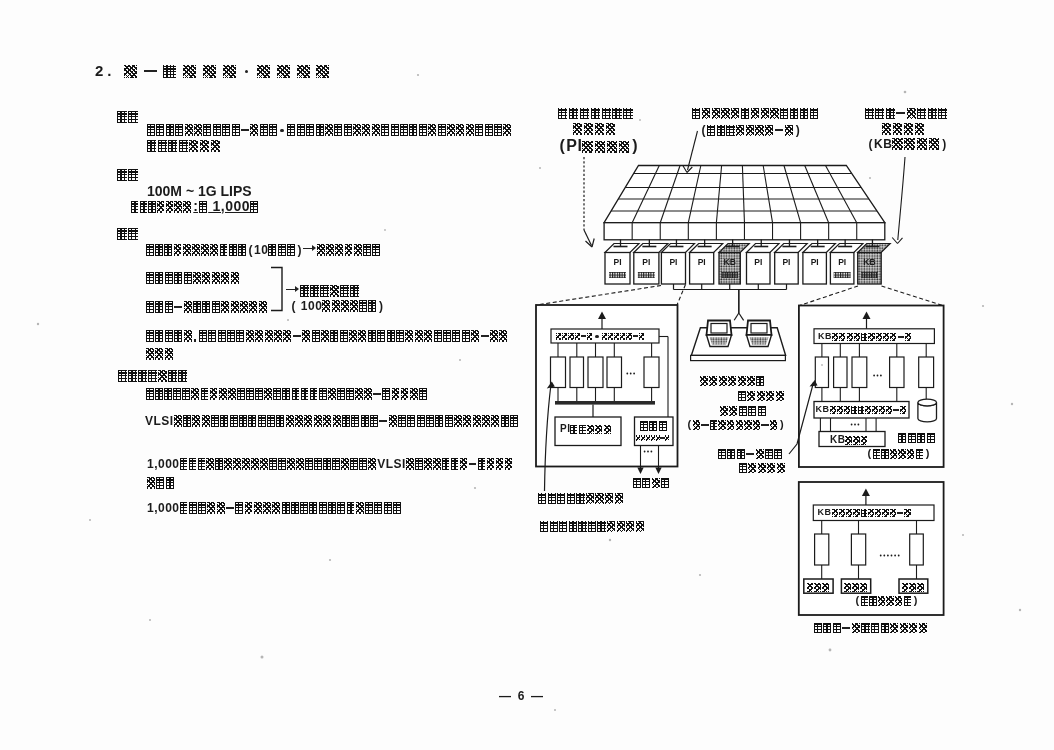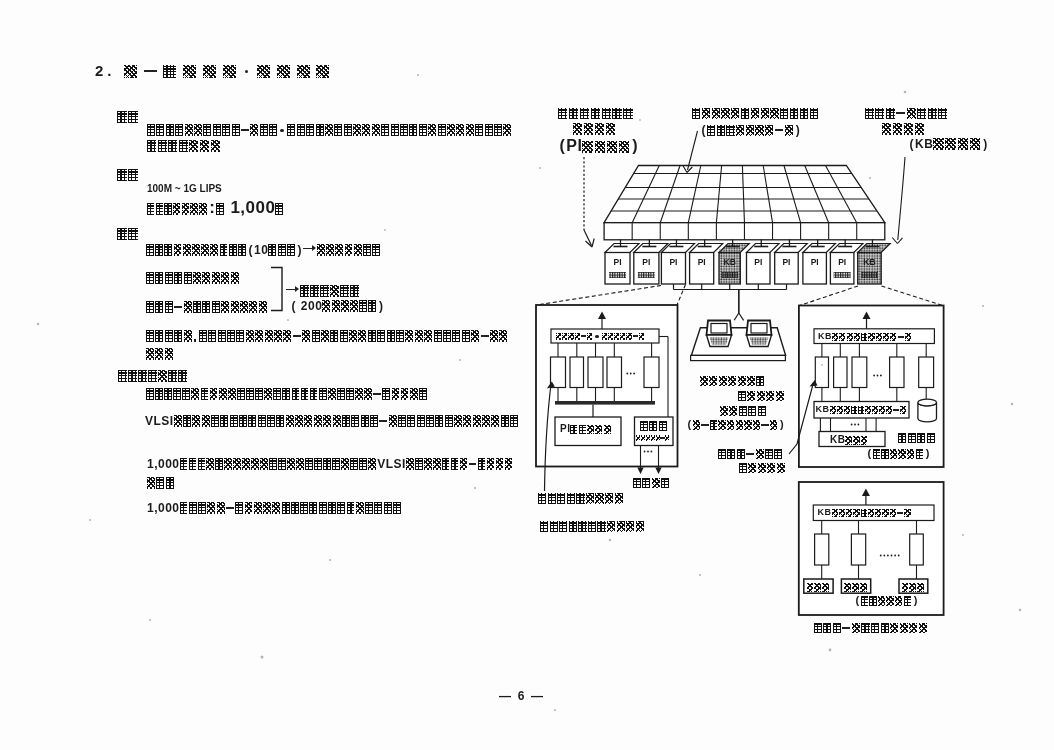--- a/index.html
+++ b/index.html
@@ -261,44 +261,44 @@
     <circle cx="555" cy="710" r="1" fill="#8f8f8f" opacity="0.65"></circle>
     <circle cx="385" cy="230" r="0.9" fill="#8f8f8f" opacity="0.65"></circle>
     <circle cx="822" cy="365" r="0.9" fill="#8f8f8f" opacity="0.65"></circle>
     <circle cx="288" cy="320" r="1" fill="#8f8f8f" opacity="0.65"></circle>
   </svg>
 <div class="t" style="left:95px;top:63px;--w:13px;--h:13.5px;--g:6.8px;font-size:15px"><u style="letter-spacing:4px">2.</u>&nbsp;&nbsp;<i class="a"></i><i class="d"></i><i class="k"></i><i class="a"></i><i class="a"></i><i class="a"></i><i class="dt"></i><i class="a"></i><i class="a"></i><i class="a"></i><i class="a"></i></div>
 <div class="t" style="left:117px;top:111px;--w:9.5px;--h:12px;--g:1.5px;font-size:12px;"><i class="k"></i><i class="k"></i></div>
 <div class="t" style="left:147px;top:124px;--w:8px;--h:12px;--g:1.4px;font-size:12px;"><i class="k"></i><i class="k"></i><i class="k"></i><i class="k"></i><i class="a"></i><i class="a"></i><i class="k"></i><i class="k"></i><i class="k"></i><i class="k"></i><i class="d"></i><i class="a"></i><i class="k"></i><i class="k"></i><i class="dt"></i><i class="k"></i><i class="k"></i><i class="k"></i><i class="k"></i><i class="a"></i><i class="k"></i><i class="k"></i><i class="a"></i><i class="a"></i><i class="a"></i><i class="k"></i><i class="k"></i><i class="k"></i><i class="k"></i><i class="k"></i><i class="a"></i><i class="k"></i><i class="a"></i><i class="a"></i><i class="a"></i><i class="k"></i><i class="k"></i><i class="k"></i><i class="a"></i></div>
 <div class="t" style="left:147px;top:140px;--w:9px;--h:12px;--g:1.6px;font-size:12px;"><i class="k"></i><i class="k"></i><i class="k"></i><i class="k"></i><i class="a"></i><i class="a"></i><i class="a"></i></div>
 <div class="t" style="left:117px;top:169px;--w:9.5px;--h:12px;--g:1.5px;font-size:12px;"><i class="k"></i><i class="k"></i></div>
-<div class="t" style="left:147px;top:184px;font-size:10px;letter-spacing:0px">100M ~ 1G LIPS</div>
-<div class="t" style="left:147px;top:199px;--w:7.4px;--h:12px;--g:1.3px;font-size:17px;"><i class="k"></i><i class="k"></i><i class="k"></i><i class="a"></i><i class="a"></i><i class="a"></i><i class="a"></i><u class="pp">:</u><i class="k"></i><u> 1,000</u><i class="k"></i></div>
+<div class="t" style="left:147px;top:184px;font-size:14px;letter-spacing:0px">100M ~ 1G LIPS</div>
+<div class="t" style="left:131px;top:199px;--w:7.4px;--h:12px;--g:1.3px;font-size:14px;text-decoration:underline;"><i class="k"></i><i class="k"></i><i class="k"></i><i class="a"></i><i class="a"></i><i class="a"></i><i class="a"></i><u class="pp">:</u><i class="k"></i><u> 1,000</u><i class="k"></i></div>
 <div class="t" style="left:117px;top:228px;--w:9.5px;--h:12px;--g:1.5px;font-size:12px;"><i class="k"></i><i class="k"></i></div>
 <div class="t" style="left:146px;top:244px;--w:7.9px;--h:12px;--g:1.3px;font-size:12px;"><i class="k"></i><i class="k"></i><i class="k"></i><i class="a"></i><i class="a"></i><i class="a"></i><i class="a"></i><i class="a"></i><i class="k"></i><i class="k"></i><i class="k"></i><u class="pp">(</u><u>10</u><i class="k"></i><i class="k"></i><i class="k"></i><u class="pp">)</u><i class="ar"></i><i class="a"></i><i class="a"></i><i class="a"></i><i class="a"></i><i class="a"></i><i class="k"></i><i class="k"></i></div>
 <div class="t" style="left:146px;top:272px;--w:8px;--h:12px;--g:1.4px;font-size:12px;"><i class="k"></i><i class="k"></i><i class="k"></i><i class="k"></i><i class="k"></i><i class="a"></i><i class="a"></i><i class="a"></i><i class="a"></i><i class="a"></i></div>
 <div class="t" style="left:146px;top:301px;--w:8px;--h:12px;--g:1.4px;font-size:12px;"><i class="k"></i><i class="k"></i><i class="k"></i><i class="d"></i><i class="a"></i><i class="k"></i><i class="k"></i><i class="k"></i><i class="a"></i><i class="a"></i><i class="a"></i><i class="a"></i><i class="a"></i></div>
 <div class="t" style="left:286px;top:285px;--w:8.6px;--h:12px;--g:1.4px;font-size:12px;"><i class="ar"></i><i class="k"></i><i class="k"></i><i class="k"></i><i class="a"></i><i class="k"></i><i class="k"></i></div>
-<div class="t" style="left:290px;top:300px;--w:8px;--h:12px;--g:1.2px;font-size:12px;"><u class="pp">(</u><u> 200</u><i class="a"></i><i class="a"></i><i class="a"></i><i class="a"></i><i class="k"></i><i class="k"></i><u class="pp">)</u></div>
+<div class="t" style="left:290px;top:300px;--w:8px;--h:12px;--g:1.2px;font-size:12px;"><u class="pp">(</u><u> 100</u><i class="a"></i><i class="a"></i><i class="a"></i><i class="a"></i><i class="k"></i><i class="k"></i><u class="pp">)</u></div>
 <div class="t" style="left:146px;top:330px;--w:8px;--h:12px;--g:1.4px;font-size:12px;"><i class="k"></i><i class="k"></i><i class="k"></i><i class="k"></i><i class="a"></i><i class="cm"></i><i class="k"></i><i class="k"></i><i class="k"></i><i class="k"></i><i class="k"></i><i class="a"></i><i class="a"></i><i class="a"></i><i class="a"></i><i class="a"></i><i class="d"></i><i class="a"></i><i class="k"></i><i class="a"></i><i class="k"></i><i class="k"></i><i class="a"></i><i class="a"></i><i class="k"></i><i class="k"></i><i class="k"></i><i class="k"></i><i class="a"></i><i class="a"></i><i class="a"></i><i class="k"></i><i class="k"></i><i class="k"></i><i class="k"></i><i class="a"></i><i class="d"></i><i class="a"></i><i class="a"></i></div>
 <div class="t" style="left:146px;top:348px;--w:8px;--h:12px;--g:1.4px;font-size:12px;"><i class="a"></i><i class="a"></i><i class="a"></i></div>
 <div class="t" style="left:118px;top:370px;--w:8.5px;--h:12px;--g:1.5px;font-size:12px;"><i class="k"></i><i class="k"></i><i class="k"></i><i class="k"></i><i class="a"></i><i class="k"></i><i class="k"></i></div>
 <div class="t" style="left:146px;top:388px;--w:7.8px;--h:12px;--g:1.3px;font-size:12px;"><i class="k"></i><i class="k"></i><i class="k"></i><i class="k"></i><i class="k"></i><i class="a"></i><i class="k"></i><i class="a"></i><i class="a"></i><i class="a"></i><i class="k"></i><i class="k"></i><i class="k"></i><i class="a"></i><i class="k"></i><i class="k"></i><i class="k"></i><i class="k"></i><i class="k"></i><i class="k"></i><i class="a"></i><i class="k"></i><i class="k"></i><i class="a"></i><i class="a"></i><i class="d"></i><i class="k"></i><i class="a"></i><i class="a"></i><i class="a"></i><i class="k"></i></div>
 <div class="t" style="left:145px;top:415px;--w:8px;--h:12px;--g:1.35px;font-size:12px;"><u>VLSI</u><i class="a"></i><i class="k"></i><i class="a"></i><i class="a"></i><i class="k"></i><i class="k"></i><i class="k"></i><i class="k"></i><i class="k"></i><i class="k"></i><i class="k"></i><i class="k"></i><i class="a"></i><i class="a"></i><i class="a"></i><i class="a"></i><i class="a"></i><i class="a"></i><i class="k"></i><i class="k"></i><i class="k"></i><i class="k"></i><i class="d"></i><i class="a"></i><i class="k"></i><i class="k"></i><i class="k"></i><i class="k"></i><i class="k"></i><i class="k"></i><i class="a"></i><i class="a"></i><i class="a"></i><i class="a"></i><i class="a"></i><i class="k"></i><i class="k"></i></div>
 <div class="t" style="left:147px;top:458px;--w:7.7px;--h:12px;--g:1.3px;font-size:12px;"><u>1,000</u><i class="k"></i><i class="k"></i><i class="k"></i><i class="a"></i><i class="k"></i><i class="a"></i><i class="a"></i><i class="a"></i><i class="a"></i><i class="a"></i><i class="k"></i><i class="k"></i><i class="a"></i><i class="a"></i><i class="k"></i><i class="k"></i><i class="k"></i><i class="k"></i><i class="a"></i><i class="k"></i><i class="k"></i><i class="a"></i><u>VLSI</u><i class="a"></i><i class="k"></i><i class="a"></i><i class="a"></i><i class="k"></i><i class="k"></i><i class="a"></i><i class="d"></i><i class="k"></i><i class="a"></i><i class="a"></i><i class="a"></i></div>
 <div class="t" style="left:147px;top:477px;--w:8px;--h:12px;--g:1.4px;font-size:12px;"><i class="a"></i><i class="k"></i><i class="k"></i></div>
 <div class="t" style="left:147px;top:502px;--w:7.9px;--h:12px;--g:1.4px;font-size:12px;"><u>1,000</u><i class="k"></i><i class="k"></i><i class="k"></i><i class="a"></i><i class="a"></i><i class="d"></i><i class="k"></i><i class="a"></i><i class="a"></i><i class="a"></i><i class="a"></i><i class="k"></i><i class="k"></i><i class="k"></i><i class="k"></i><i class="k"></i><i class="k"></i><i class="k"></i><i class="k"></i><i class="a"></i><i class="k"></i><i class="k"></i><i class="k"></i><i class="k"></i></div>
 <div class="t" style="left:558px;top:107px;--w:9.3px;--h:11.5px;--g:1.6px;font-size:12px;"><i class="k"></i><i class="k"></i><i class="k"></i><i class="k"></i><i class="k"></i><i class="k"></i><i class="k"></i></div>
 <div class="t" style="left:573px;top:122.5px;--w:9.3px;--h:11.5px;--g:1.6px;font-size:12px;"><i class="a"></i><i class="a"></i><i class="a"></i><i class="a"></i></div>
 <div class="t" style="left:558px;top:137.5px;--w:10.3px;--h:11.5px;--g:1.8px;font-size:16px;"><u class="pp">(</u><u>PI</u><i class="a"></i><i class="a"></i><i class="a"></i><i class="a"></i><u class="pp">)</u></div>
 <div class="t" style="left:692px;top:107px;--w:8.3px;--h:11px;--g:1.5px;font-size:12px;"><i class="k"></i><i class="a"></i><i class="a"></i><i class="a"></i><i class="a"></i><i class="k"></i><i class="a"></i><i class="a"></i><i class="a"></i><i class="k"></i><i class="k"></i><i class="k"></i><i class="k"></i></div>
 <div class="t" style="left:700px;top:123.5px;--w:8.3px;--h:11px;--g:1.4px;font-size:12px;"><u class="pp">(</u><i class="k"></i><i class="k"></i><i class="k"></i><i class="a"></i><i class="a"></i><i class="a"></i><i class="a"></i><i class="d"></i><i class="a"></i><u class="pp">)</u></div>
 <div class="t" style="left:864.5px;top:107px;--w:9px;--h:11.5px;--g:1.5px;font-size:12px;"><i class="k"></i><i class="k"></i><i class="k"></i><i class="d"></i><i class="a"></i><i class="k"></i><i class="k"></i><i class="k"></i></div>
 <div class="t" style="left:882px;top:122.5px;--w:9.3px;--h:11.5px;--g:1.6px;font-size:12px;"><i class="a"></i><i class="a"></i><i class="a"></i><i class="a"></i></div>
-<div class="t" style="left:908px;top:137.5px;--w:10.3px;--h:11.5px;--g:1.8px;font-size:12px;"><u class="pp">(</u><u>KB</u><i class="a"></i><i class="a"></i><i class="a"></i><i class="a"></i><u class="pp">)</u></div>
+<div class="t" style="left:867px;top:137.5px;--w:10.3px;--h:11.5px;--g:1.8px;font-size:12px;"><u class="pp">(</u><u>KB</u><i class="a"></i><i class="a"></i><i class="a"></i><i class="a"></i><u class="pp">)</u></div>
 <div class="t" style="left:700px;top:374.5px;--w:8px;--h:10px;--g:1.4px;font-size:11px;"><i class="a"></i><i class="a"></i><i class="a"></i><i class="a"></i><i class="a"></i><i class="a"></i><i class="k"></i></div>
 <div class="t" style="left:738px;top:389.5px;--w:8px;--h:10px;--g:1.4px;font-size:11px;"><i class="k"></i><i class="a"></i><i class="a"></i><i class="a"></i><i class="a"></i></div>
 <div class="t" style="left:720px;top:404.5px;--w:8px;--h:10px;--g:1.4px;font-size:11px;"><i class="a"></i><i class="a"></i><i class="k"></i><i class="k"></i><i class="k"></i></div>
 <div class="t" style="left:686px;top:419px;--w:7.4px;--h:10px;--g:1.2px;font-size:11px;"><u class="pp">(</u><i class="a"></i><i class="d"></i><i class="k"></i><i class="a"></i><i class="a"></i><i class="a"></i><i class="a"></i><i class="a"></i><i class="d"></i><i class="a"></i><u class="pp">)</u></div>
 <div class="t" style="left:718px;top:447.5px;--w:8px;--h:10px;--g:1.4px;font-size:11px;"><i class="k"></i><i class="k"></i><i class="k"></i><i class="d"></i><i class="a"></i><i class="k"></i><i class="k"></i></div>
 <div class="t" style="left:739px;top:461.5px;--w:8px;--h:10px;--g:1.4px;font-size:11px;"><i class="k"></i><i class="a"></i><i class="a"></i><i class="a"></i><i class="a"></i></div>
 <div class="t" style="left:633px;top:477px;--w:8px;--h:10px;--g:1.4px;font-size:11px;"><i class="k"></i><i class="k"></i><i class="a"></i><i class="k"></i></div>
 <div class="t" style="left:538px;top:492.5px;--w:8.2px;--h:10.5px;--g:1.4px;font-size:11px;"><i class="k"></i><i class="k"></i><i class="k"></i><i class="k"></i><i class="k"></i><i class="a"></i><i class="a"></i><i class="a"></i><i class="a"></i></div>
 <div class="t" style="left:540px;top:520.5px;--w:8.2px;--h:10.5px;--g:1.4px;font-size:11px;"><i class="k"></i><i class="k"></i><i class="k"></i><i class="k"></i><i class="k"></i><i class="k"></i><i class="k"></i><i class="a"></i><i class="a"></i><i class="a"></i><i class="a"></i></div>
 <div class="t" style="left:898px;top:432px;--w:8.2px;--h:10.5px;--g:1.4px;font-size:11px;"><i class="k"></i><i class="k"></i><i class="k"></i><i class="k"></i></div>

